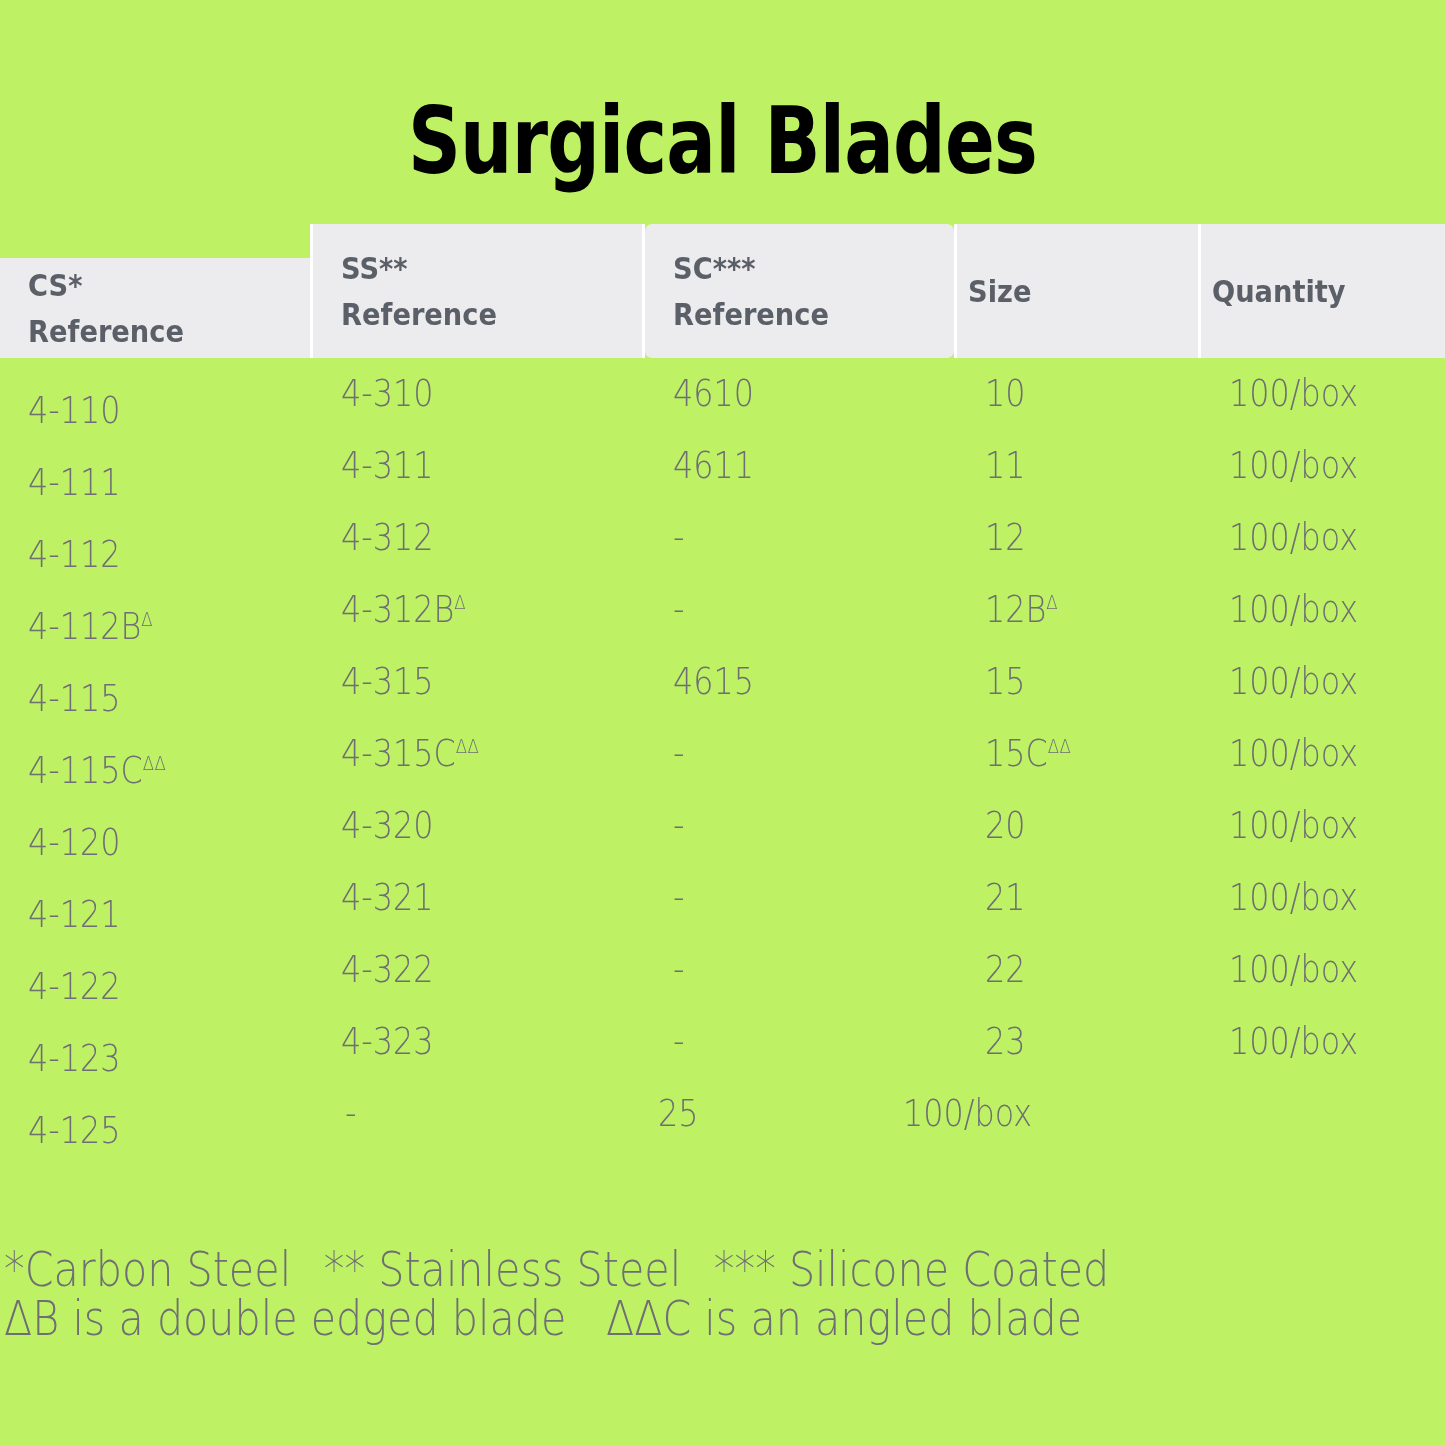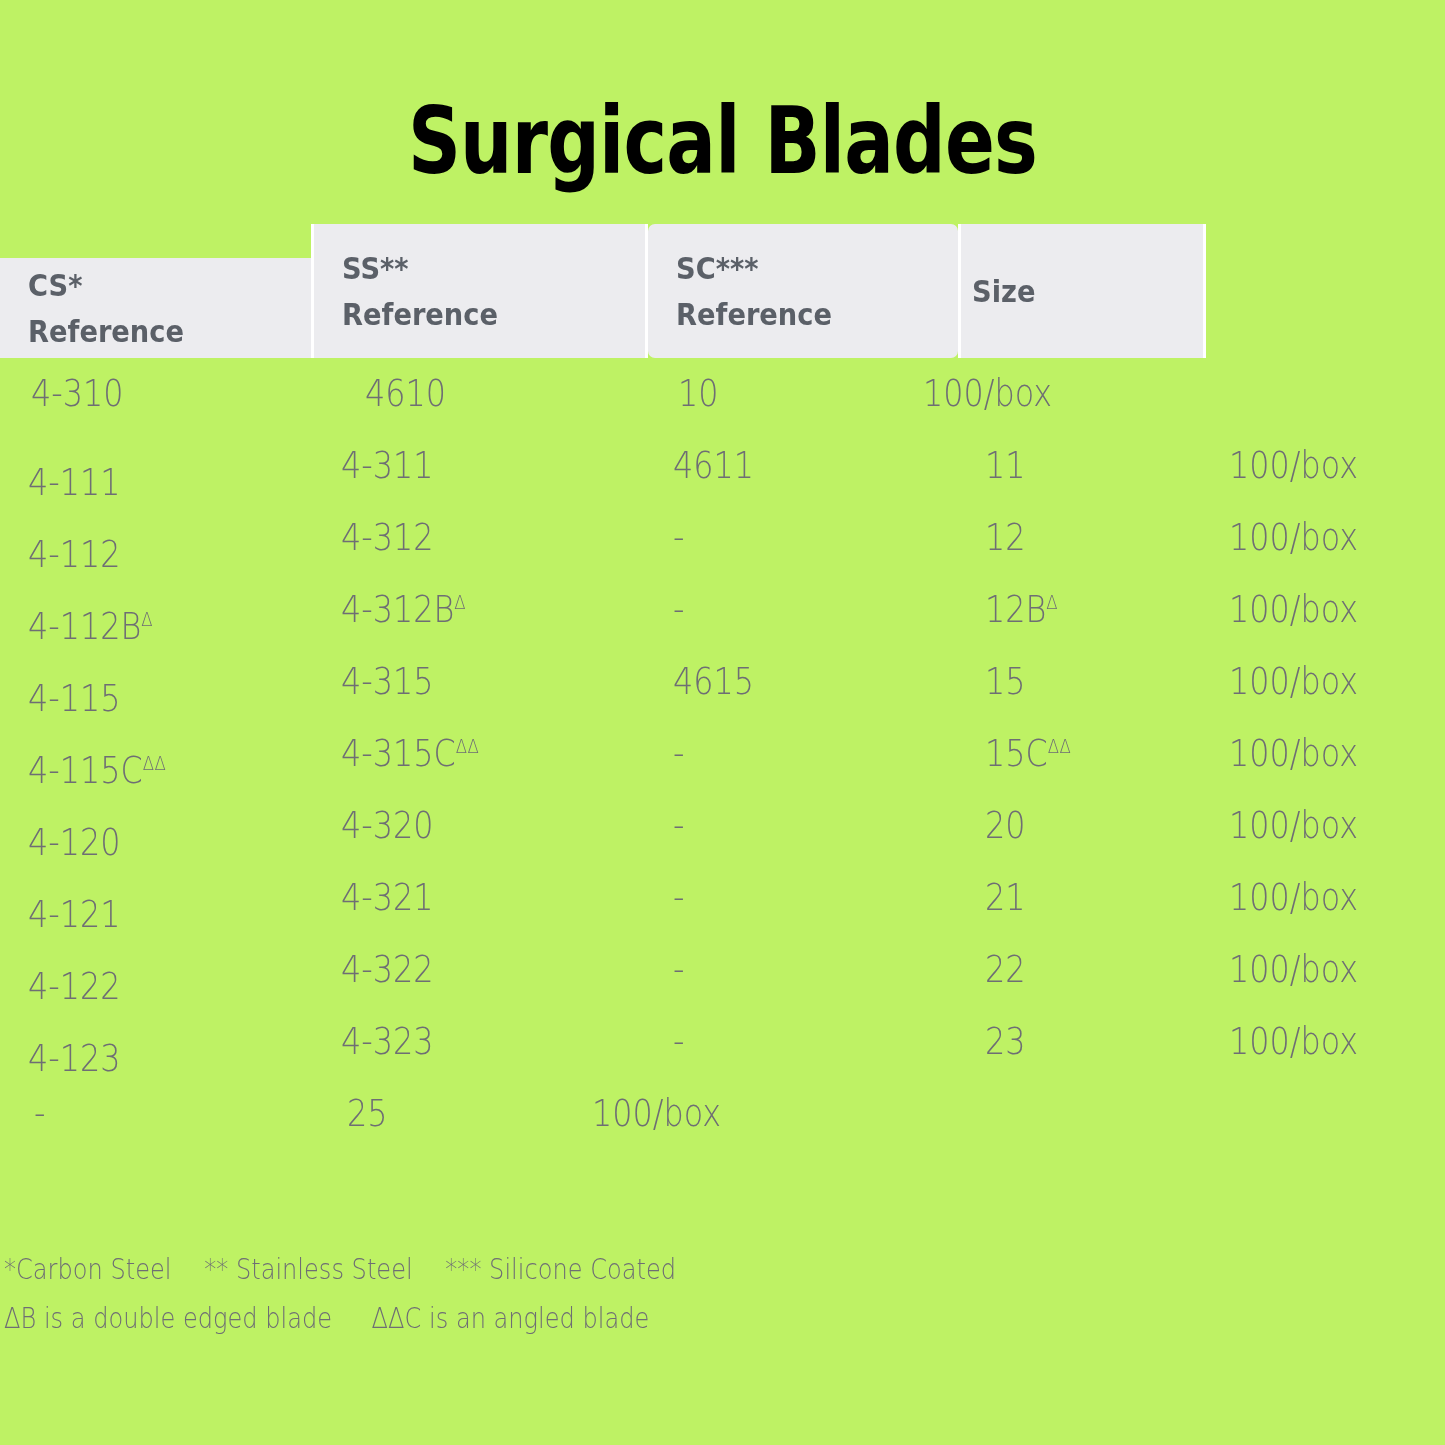--- a/index.html
+++ b/index.html
@@ -87,21 +87,21 @@
   }
 
   
   .footnotes {
     position:absolute;
     left:0; top:1245px;
     width:1273px;
     padding-left:4px;
     font-family:"DejaVu Sans", sans-serif;
     font-weight:300;
-    font-size:28px;
+    font-size:48px;
     line-height:49px;
     color:#6e6e74;
     white-space:nowrap;
   }
   .footnotes .fline { display:block; transform:scaleX(0.86); transform-origin:left center; }
   .fsp { display:inline-block; width:26px; }
 </style>
 </head>
 <body>
 
@@ -124,24 +124,28 @@
       <div class="gap"></div>
       <div class="th c3">
         <span class="thline">SC***</span>
         <span class="thline">Reference</span>
       </div>
       <div class="gap"></div>
       <div class="th c4 center-one">
         <span class="thline">Size</span>
       </div>
       <div class="gap"></div>
+      <div class="th c5 center-one">
+        <span class="thline">Quantity</span>
+      </div>
     </div>
 
     <div class="tbody" id="tbody">
         <div class="tr">
+          <div class="td c1"><span class="inner">4-110</span></div>
           <div class="gap" style="background: transparent;"></div>
           <div class="td c2"><span class="inner">4-310</span></div>
           <div class="gap" style="background: transparent;"></div>
           <div class="td c3"><span class="inner">4610</span></div>
           <div class="gap" style="background: transparent;"></div>
           <div class="td c4"><span class="inner">10</span></div>
           <div class="gap" style="background: transparent;"></div>
           <div class="td c5"><span class="inner">100/box</span></div>
         </div>
         <div class="tr">
@@ -237,20 +241,21 @@
           <div class="gap" style="background: transparent;"></div>
           <div class="td c2"><span class="inner">4-323</span></div>
           <div class="gap" style="background: transparent;"></div>
           <div class="td c3"><span class="inner">-</span></div>
           <div class="gap" style="background: transparent;"></div>
           <div class="td c4"><span class="inner">23</span></div>
           <div class="gap" style="background: transparent;"></div>
           <div class="td c5"><span class="inner">100/box</span></div>
         </div>
         <div class="tr">
+          <div class="td c1"><span class="inner">4-125</span></div>
           <div class="gap" style="background: transparent;"></div>
           <div class="gap" style="background: transparent;"></div>
           <div class="td c3"><span class="inner">-</span></div>
           <div class="gap" style="background: transparent;"></div>
           <div class="td c4"><span class="inner">25</span></div>
           <div class="gap" style="background: transparent;"></div>
           <div class="td c5"><span class="inner">100/box</span></div>
         </div>
       </div>
 

